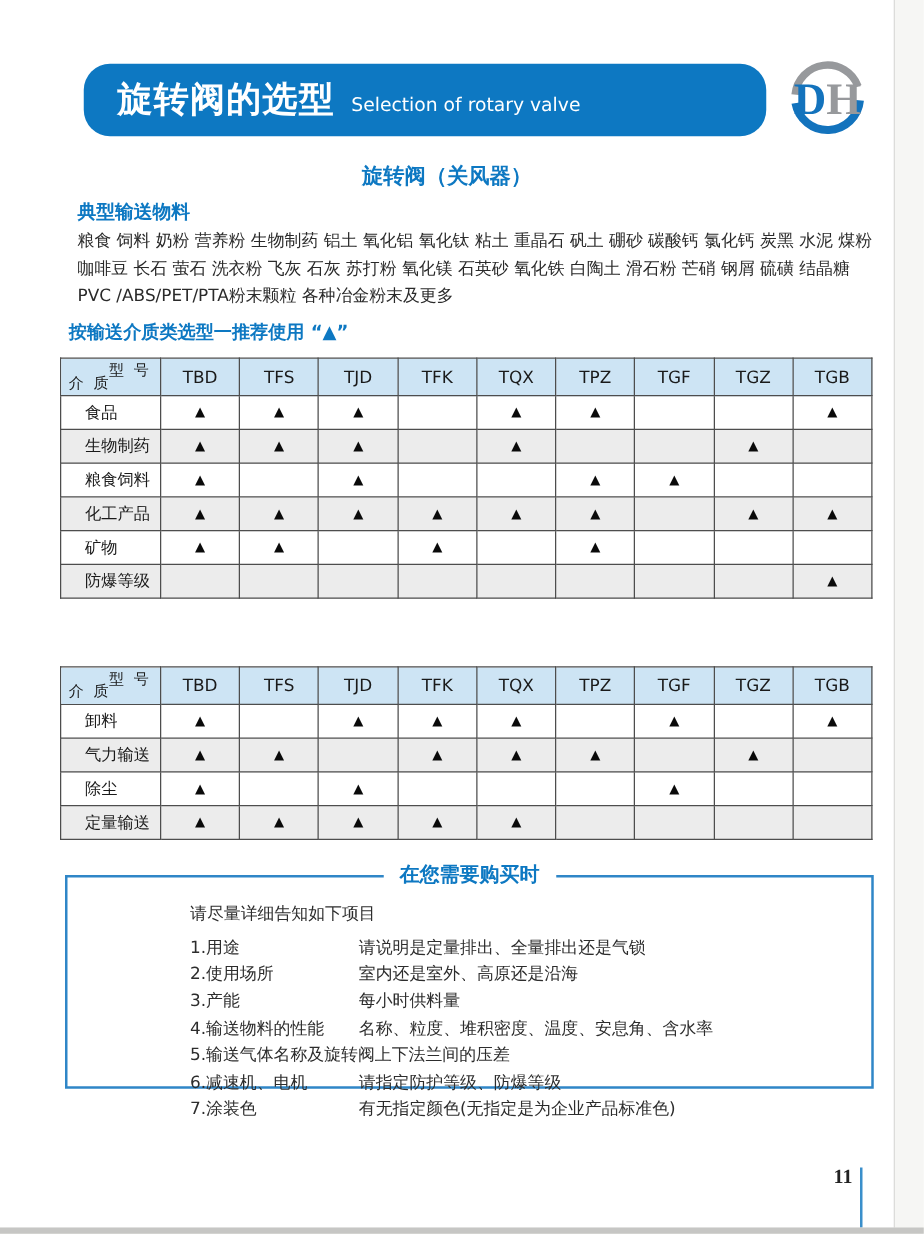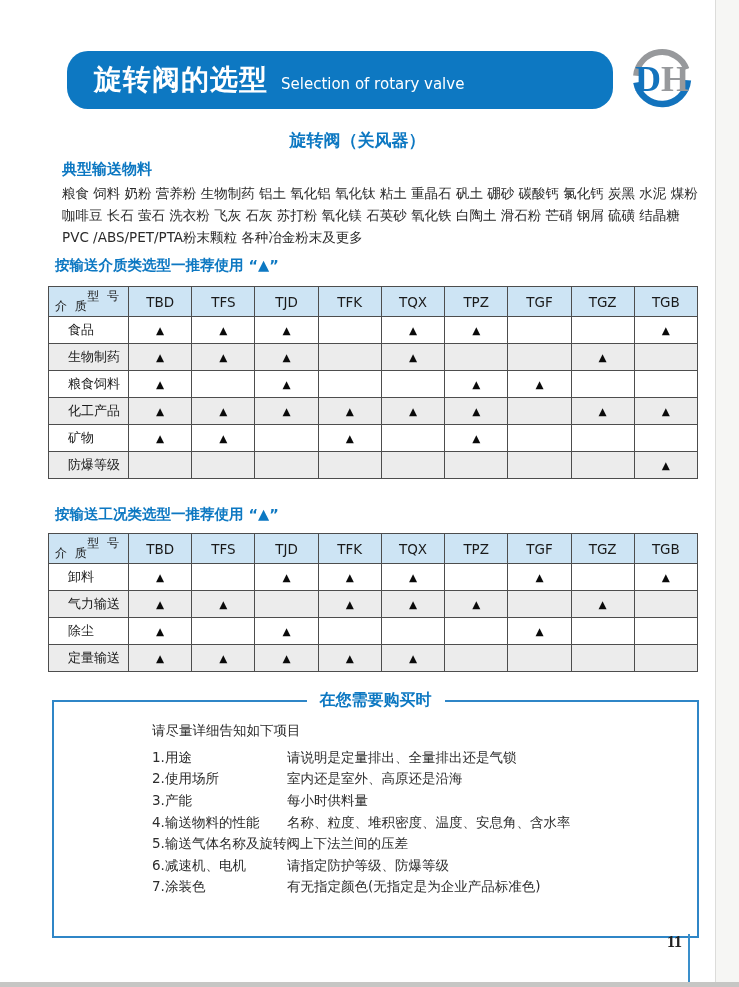--- a/index.html
+++ b/index.html
@@ -44,21 +44,21 @@
   th.corner{
     position:relative;
     background:#cde4f4 linear-gradient(to bottom right,
       transparent calc(50% - 0.8px),
       #4d4d4d calc(50% - 0.8px) calc(50% + 0.8px),
       transparent calc(50% + 0.8px));
   }
   th.corner .ct{position:absolute;top:1px;right:7px;font-size:12px;letter-spacing:2px;}
   th.corner .cb{position:absolute;bottom:1px;left:6px;font-size:12px;letter-spacing:2px;margin-top:48px;}
 
-  .pbox{position:absolute;left:52px;top:700px;width:647px;height:238px;
+  .pbox{position:absolute;left:52px;top:700px;width:647px;height:171px;
     border:2px solid #2f86c7;box-sizing:border-box;background:#fff;}
   .pbox-title{position:absolute;top:-12px;left:50%;transform:translateX(-50%);
     background:#fff;padding:0 13px;color:#0d78c2;font-weight:bold;font-size:16px;white-space:nowrap;}
   .pbox-intro{margin:20px 0 7px 98px;font-size:13.5px;}
   .pbox-items{margin-left:98px;}
   .pi{display:flex;height:21.6px;align-items:center;font-size:13.5px;}
   .pi-label{width:135px;flex:none;white-space:nowrap;}
   .pi-desc{white-space:nowrap;}
 
   .pagenum{position:absolute;left:656px;top:933px;width:26px;text-align:right;
@@ -192,21 +192,20 @@
             <td class="mark"></td>
             <td class="mark"></td>
             <td class="mark"></td>
             <td class="mark"></td>
             <td class="mark">▲</td>
           </tr>
         </tbody>
       </table>
     </div>
 
-  <div class="tbl-heading h2">按输送工况类选型一推荐使用 “▲”</div>
   <div class="tbl-wrap t2" id="table-1">
       <table class="sel">
         <colgroup>
           <col style="width: 80px;">
           <col>
           <col>
           <col>
           <col>
           <col>
           <col>

